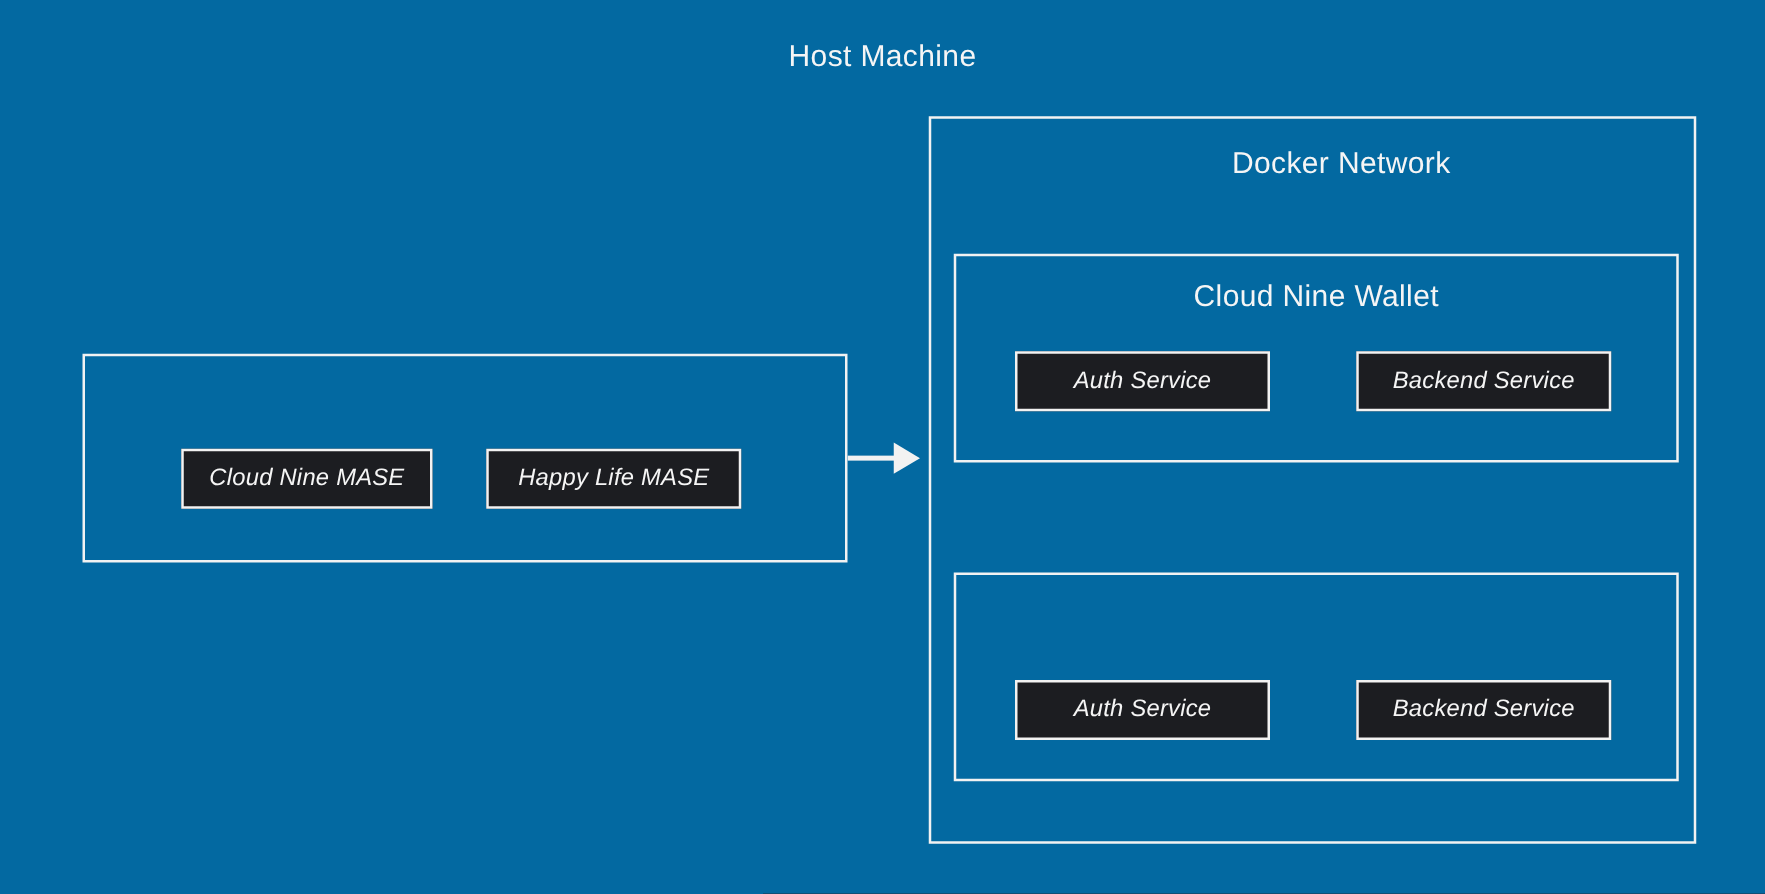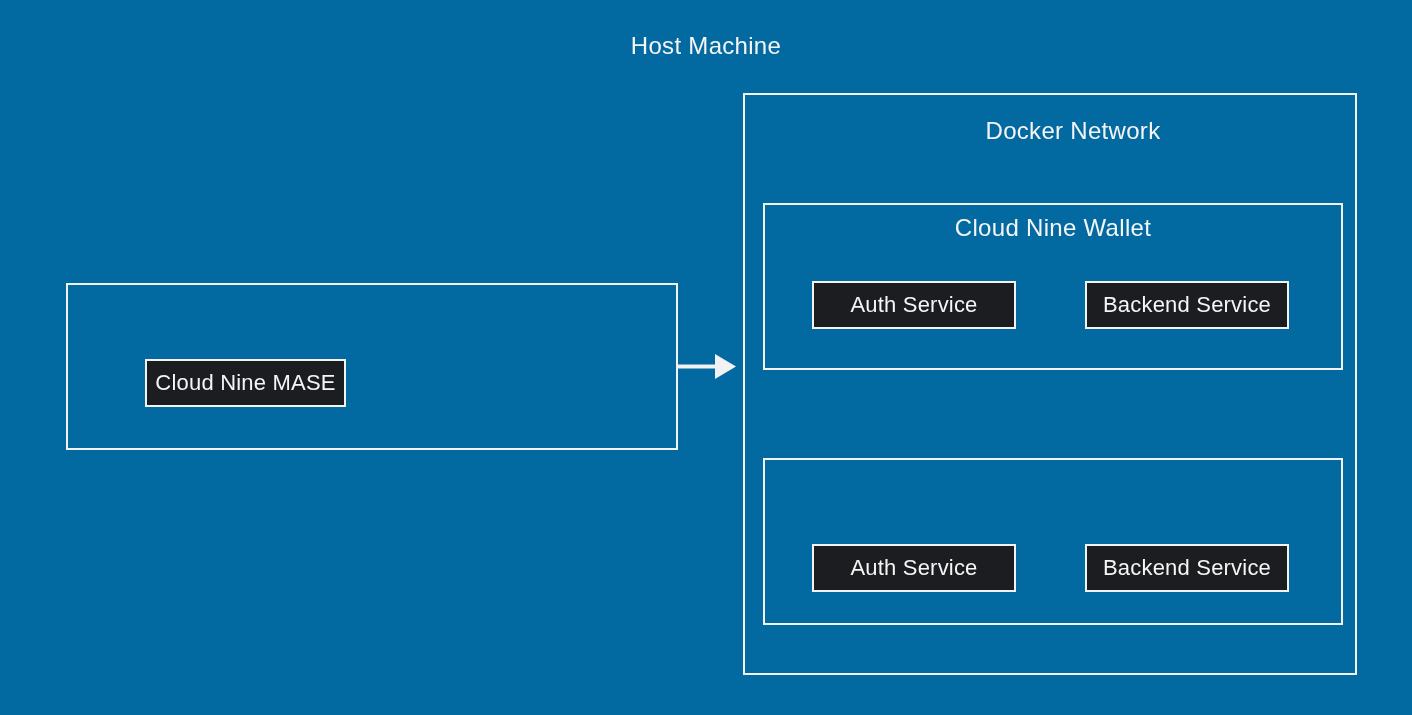--- a/index.html
+++ b/index.html
@@ -67,42 +67,43 @@
   .group-box {
     position: absolute;
     left: 18px;
     width: 580px;
     height: 167px;
     border: 2px solid #f2f2f2;
     box-sizing: border-box;
   }
   .group-wallet { top: 108px; }
   .group-bank   { top: 363px; }
-  .group-box .container-title { margin-top: 9px; }
+  .group-box .container-title { margin-top: 19px; }
   .service-row {
     position: absolute;
     left: 47px;
     right: 52px;
     display: flex;
     justify-content: space-between;
   }
   .group-wallet .service-row { top: 76px; }
   .group-bank   .service-row { top: 84px; }
   
   .leaf-box {
     box-sizing: border-box;
     height: 48px;
     background: #1c1d21;
     border: 2px solid #f2f2f2;
     display: flex;
     align-items: center;
     justify-content: center;
-    font-size: 22px;
+    font-size: 19px;
     letter-spacing: 0.2px;
     white-space: nowrap;
+    font-style: italic;
   }
   .leaf-mase-1 { width: 201px; }
   .leaf-mase-2 { width: 204px; }
   .leaf-service { width: 204px; }
   
   .flow-arrow {
     position: absolute;
     left: 678px;
     top: 353px;
     width: 60px;
@@ -112,20 +113,21 @@
 </head>
 <body>
 
 <div class="stage">
 
   <div class="diagram-title">Host Machine</div>
 
   <div class="container-box test-platform">
     <div class="node-row">
       <div class="leaf-box leaf-mase-1">Cloud Nine MASE</div>
+      <div class="leaf-box leaf-mase-2">Happy Life MASE</div>
     </div>
   </div>
 
   <svg class="flow-arrow" viewBox="0 0 60 27">
     <rect x="0" y="11.5" width="40" height="4" fill="#f2f2f2"></rect>
     <polygon points="37,1 58,13.5 37,26" fill="#f2f2f2"></polygon>
   </svg>
 
   <div class="container-box docker-network">
     <div class="container-title">Docker Network</div>

